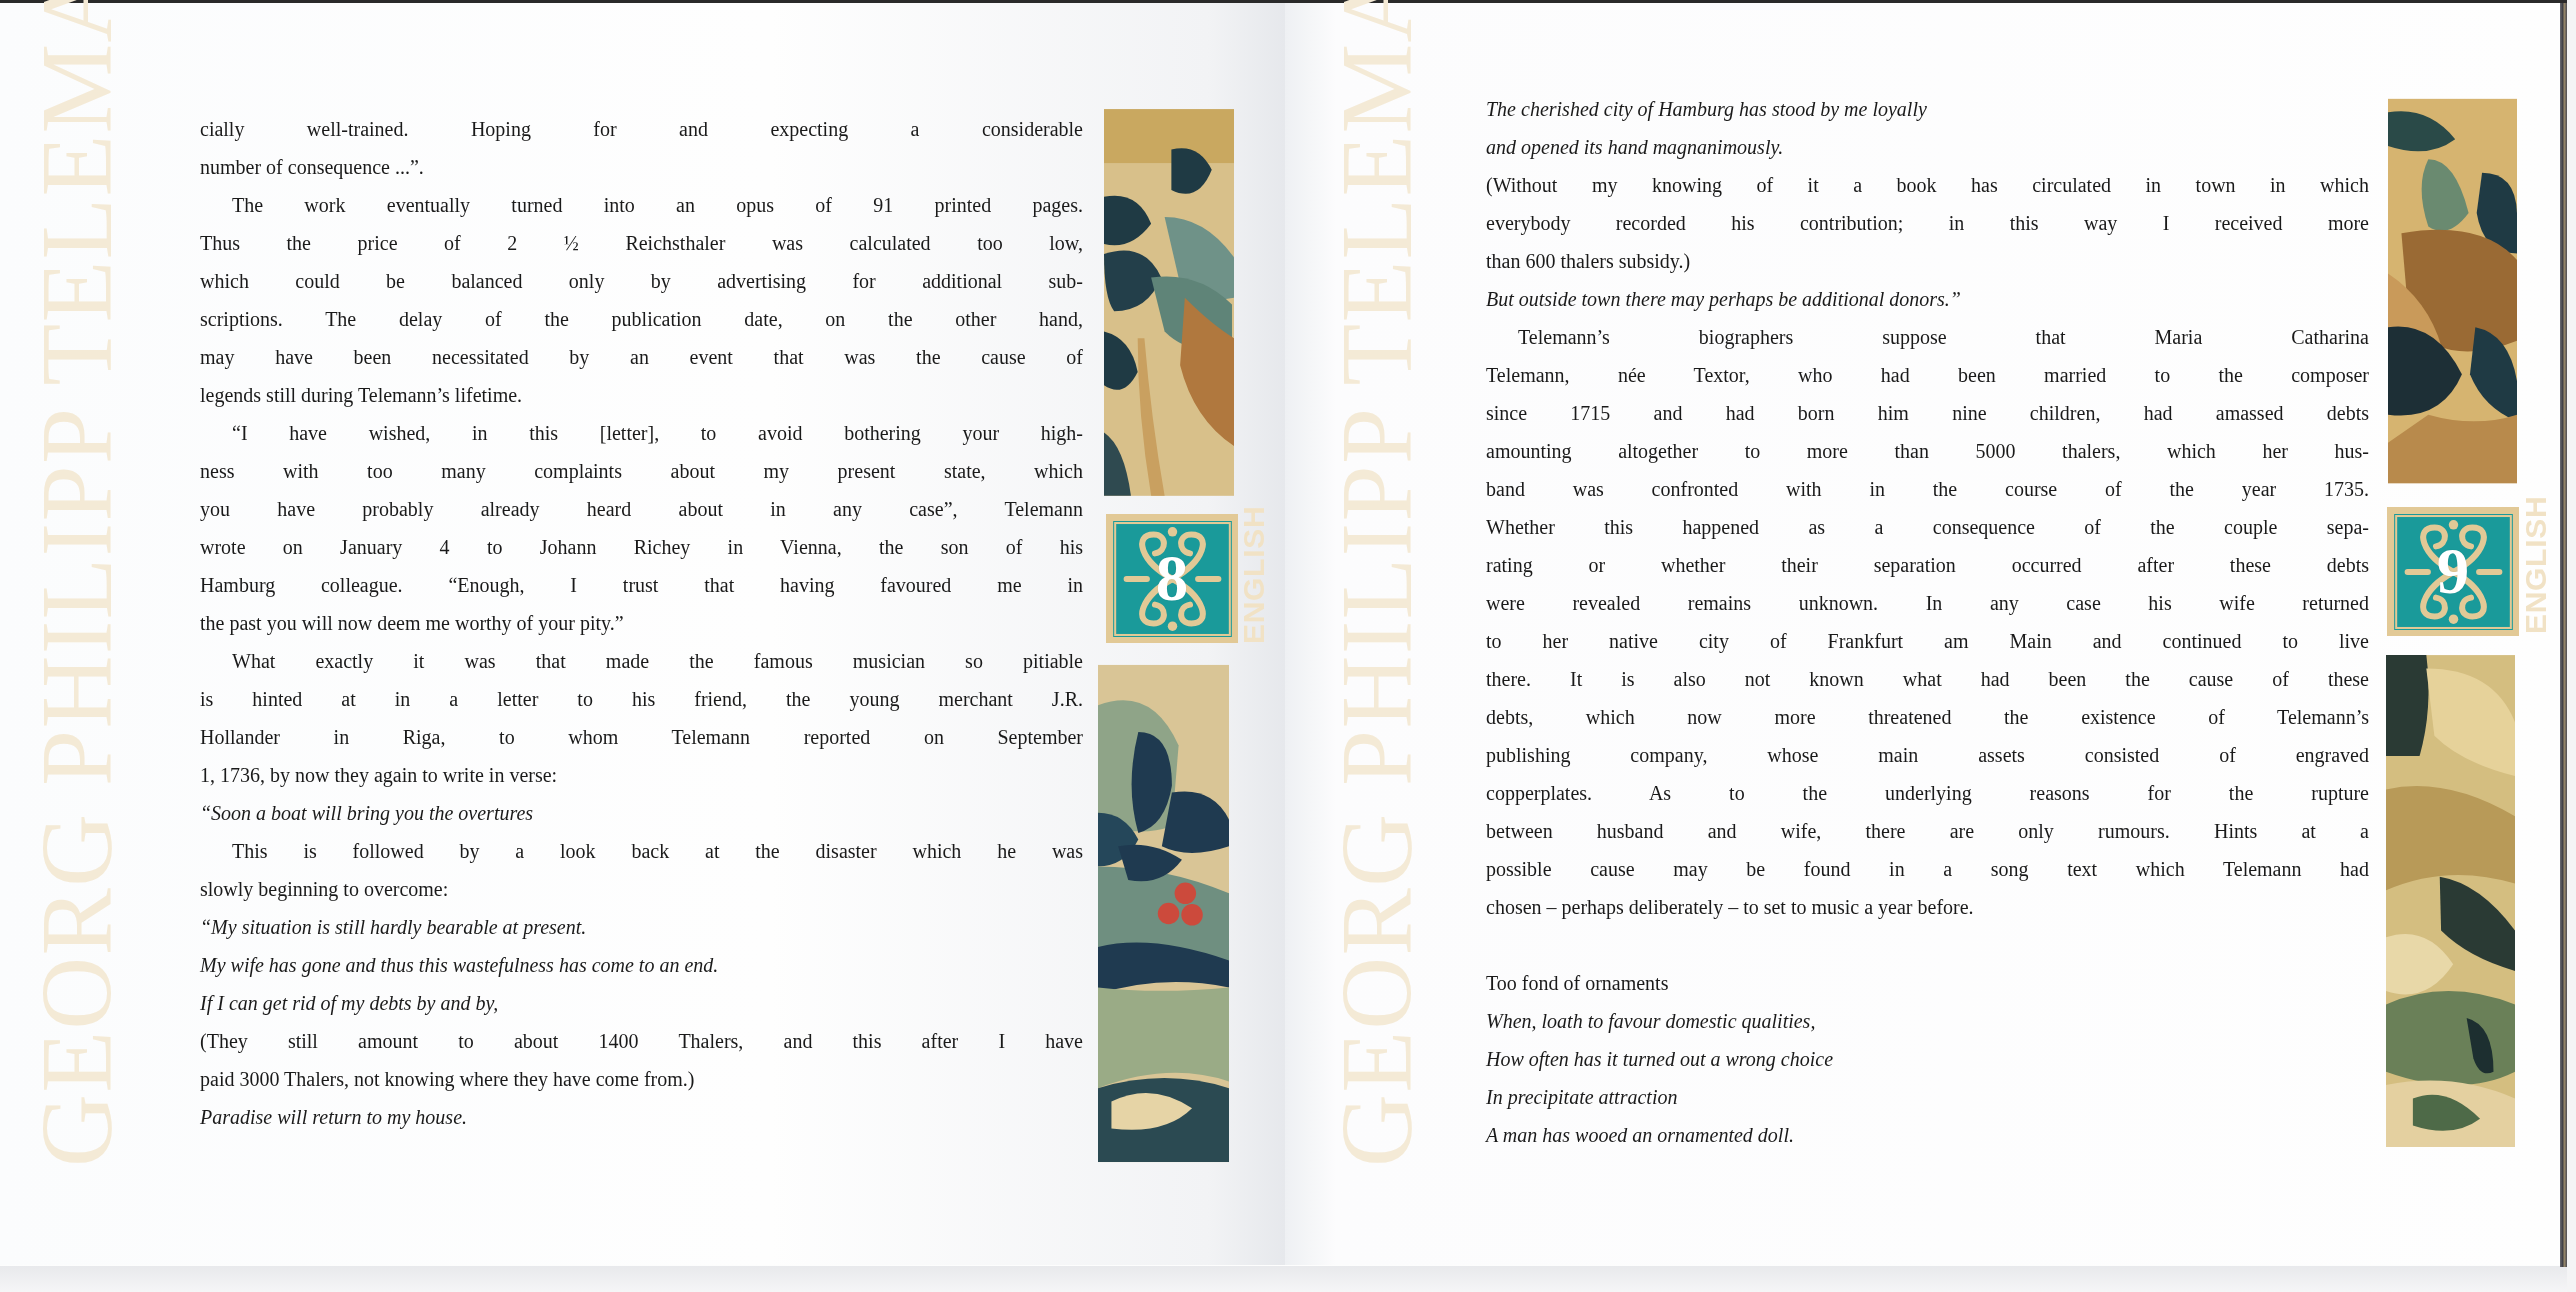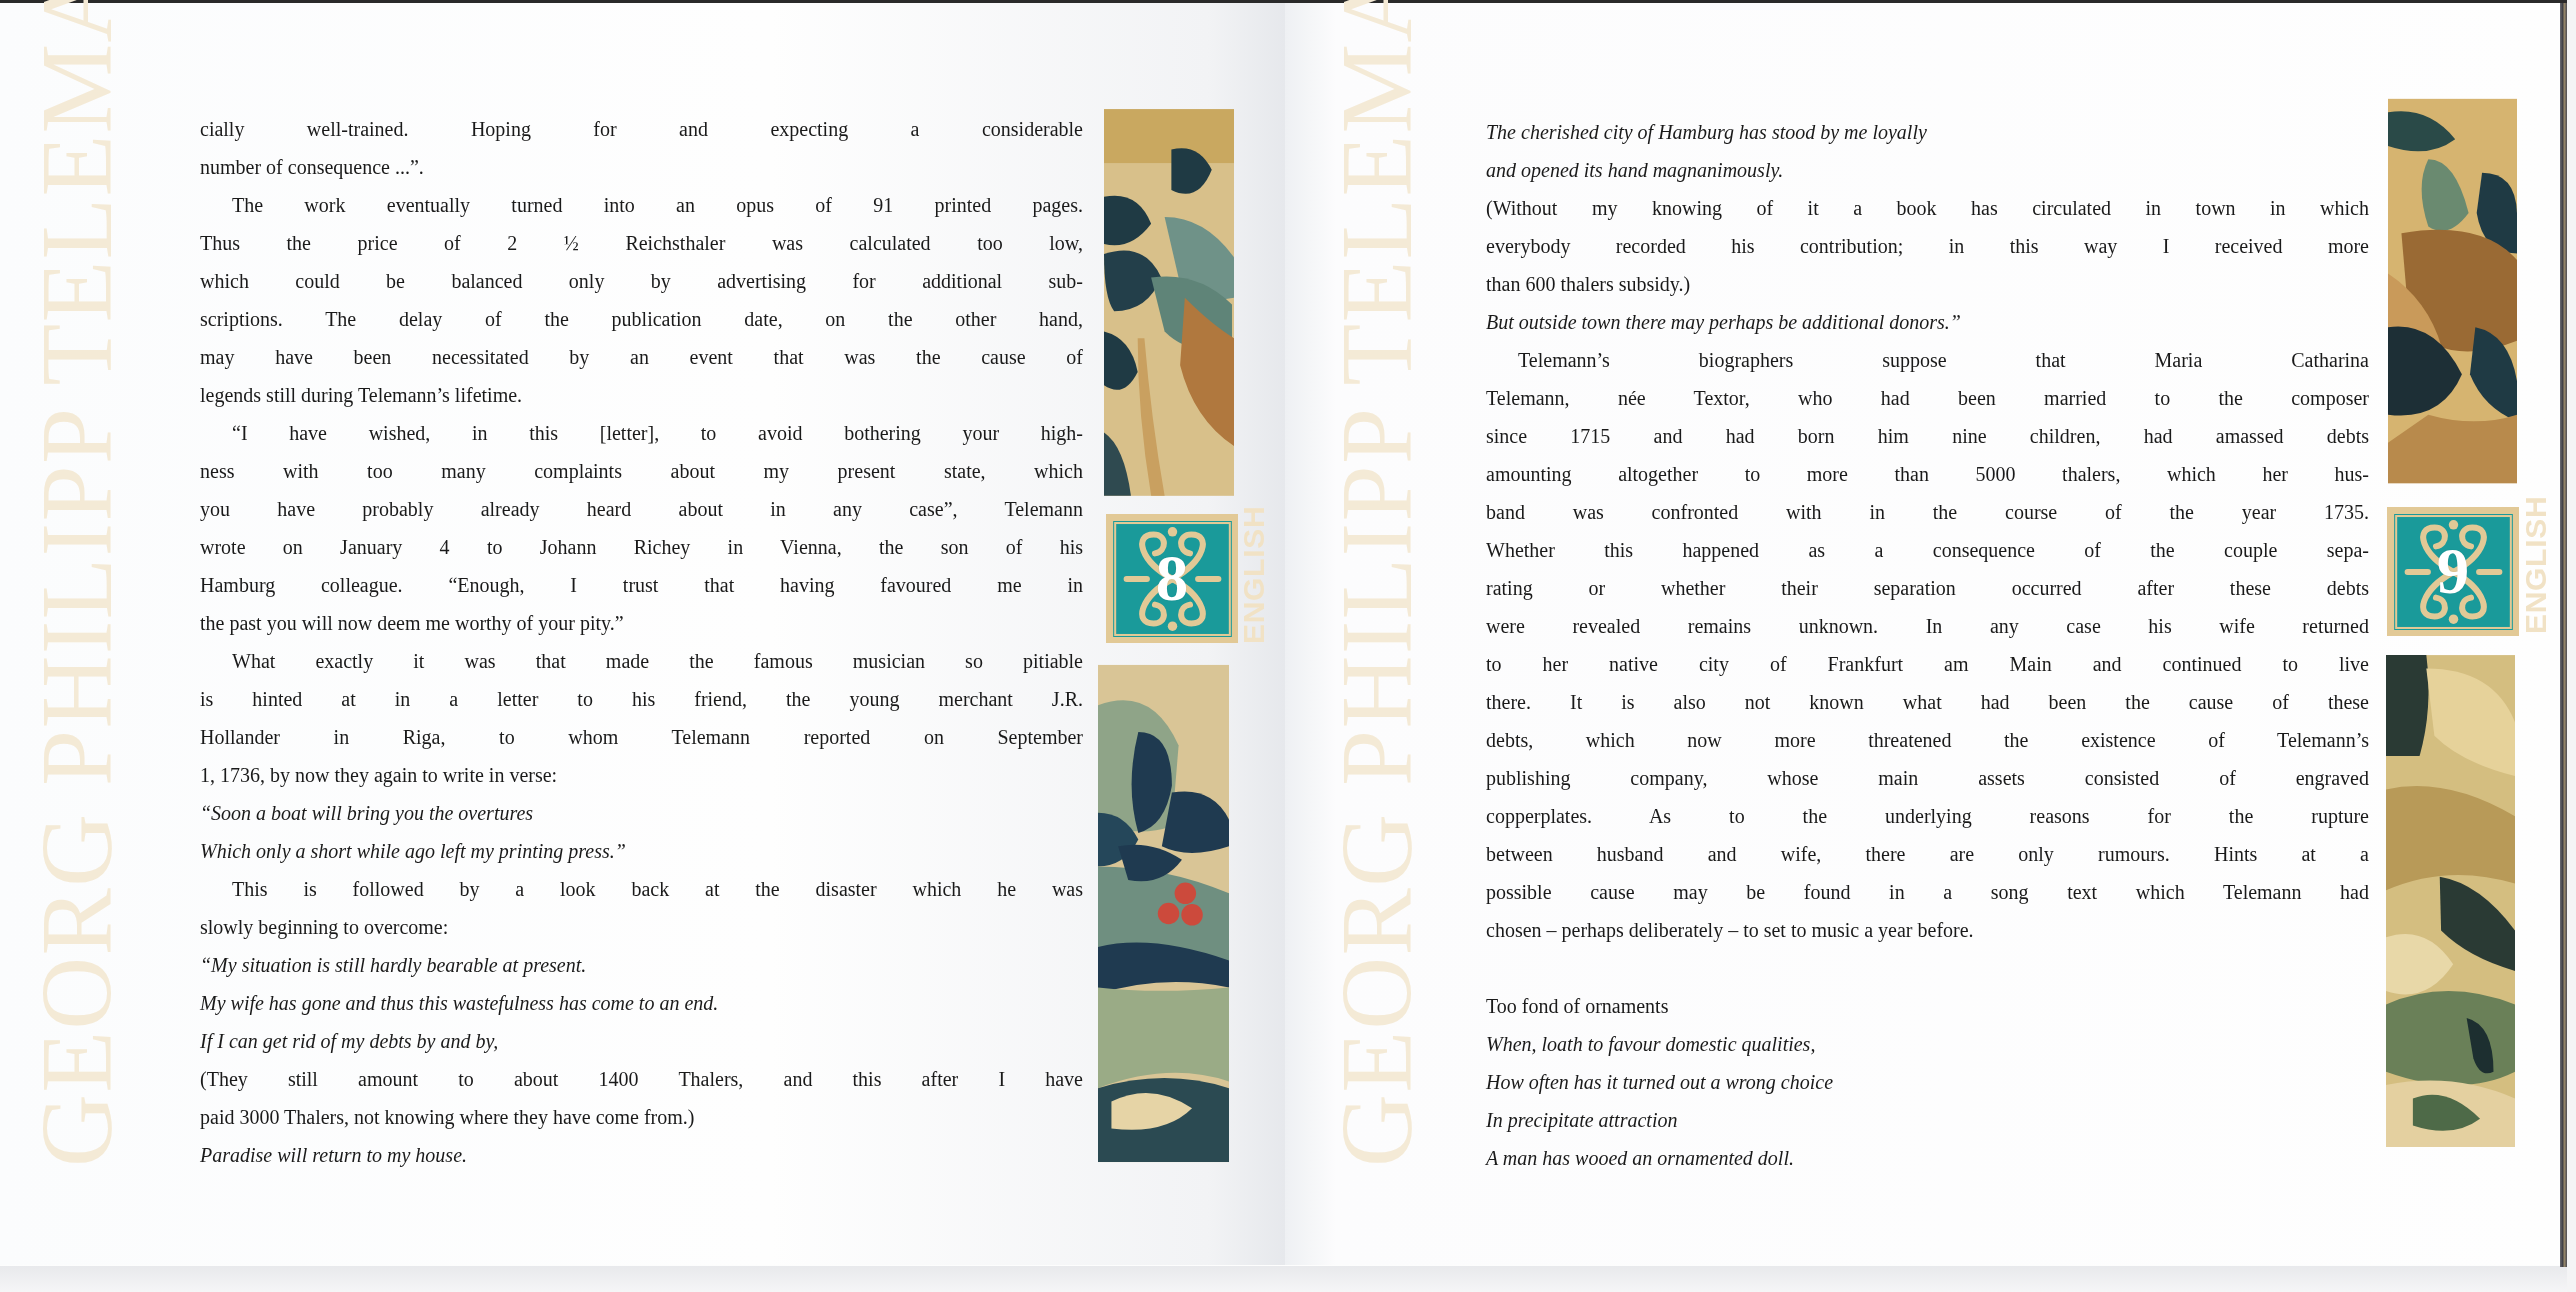--- a/index.html
+++ b/index.html
@@ -22,21 +22,21 @@
     position:absolute; white-space:nowrap;
     transform-origin:left top; transform:rotate(-90deg);
     font-family:"Liberation Serif", serif; font-size:101px; letter-spacing:1.3px;
     color:#f4ead6; line-height:1;
   }
   .vtitle-left { left:27px; top:1167px; }
   .vtitle-right { left:1327px; top:1167px; }
 
   .textcol { position:absolute; width:883px; font-size:20px; line-height:38px; }
   .textcol-left { left:200px; top:110px; }
-  .textcol-right { left:1486px; top:113px; }
+  .textcol-right { left:1486px; top:90px; }
   .line { display:block; white-space:nowrap; height:38px; }
   .line.j { text-align:justify; text-align-last:justify; white-space:normal; overflow:hidden; }
   .line.indent { padding-left:32px; }
   .line.i { font-style:italic; }
   .gap { display:block; height:38px; }
 
   .tapestry { position:absolute; overflow:hidden; }
   .ornament {
     position:absolute; width:132px; height:129px; background:#e2c996;
     box-sizing:border-box; padding:6.7px;
@@ -83,21 +83,20 @@
     <span class="line j">ness with too many complaints about my present state, which</span>
     <span class="line j">you have probably already heard about in any case”, Telemann</span>
     <span class="line j">wrote on January 4 to Johann Richey in Vienna, the son of his</span>
     <span class="line j">Hamburg colleague. “Enough, I trust that having favoured me in</span>
     <span class="line">the past you will now deem me worthy of your pity.”</span>
     <span class="line j indent">What exactly it was that made the famous musician so pitiable</span>
     <span class="line j">is hinted at in a letter to his friend, the young merchant J.R.</span>
     <span class="line j">Hollander in Riga, to whom Telemann reported on September</span>
     <span class="line">1, 1736, by now they again to write in verse:</span>
     <span class="line i">“Soon a boat will bring you the overtures</span>
-    <span class="line i">Which only a short while ago left my printing press.”</span>
     <span class="line j indent">This is followed by a look back at the disaster which he was</span>
     <span class="line">slowly beginning to overcome:</span>
     <span class="line i">“My situation is still hardly bearable at present.</span>
     <span class="line i">My wife has gone and thus this wastefulness has come to an end.</span>
     <span class="line i">If I can get rid of my debts by and by,</span>
     <span class="line j">(They still amount to about 1400 Thalers, and this after I have</span>
     <span class="line">paid 3000 Thalers, not knowing where they have come from.)</span>
     <span class="line i">Paradise will return to my house.</span>
   </div>
 <div class="textcol textcol-right" id="col-right">

